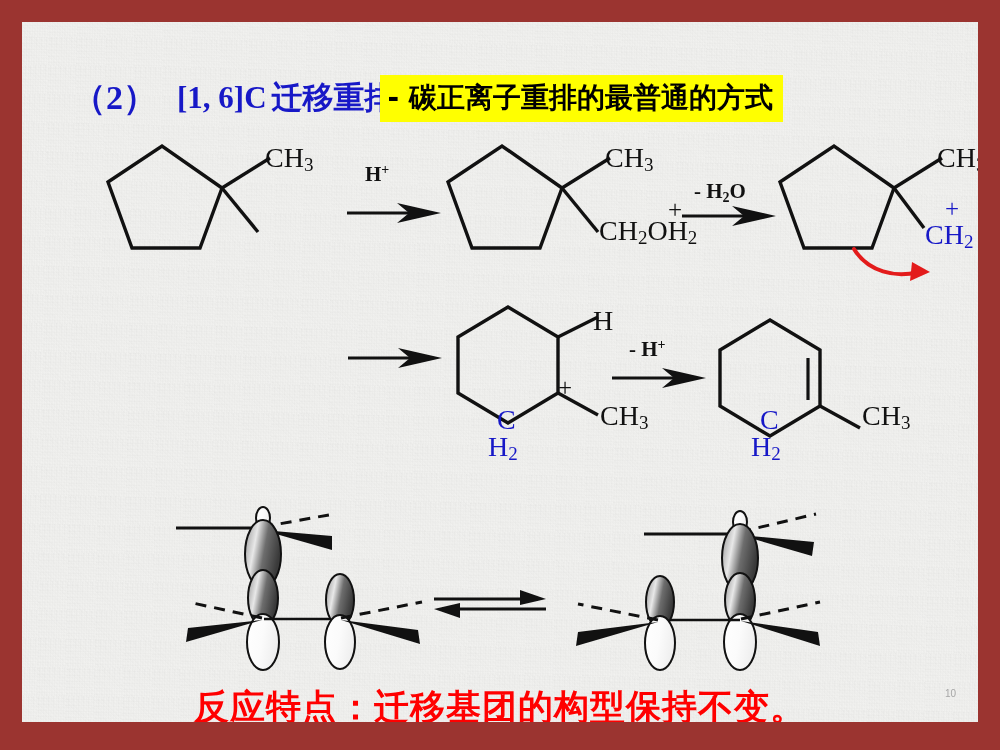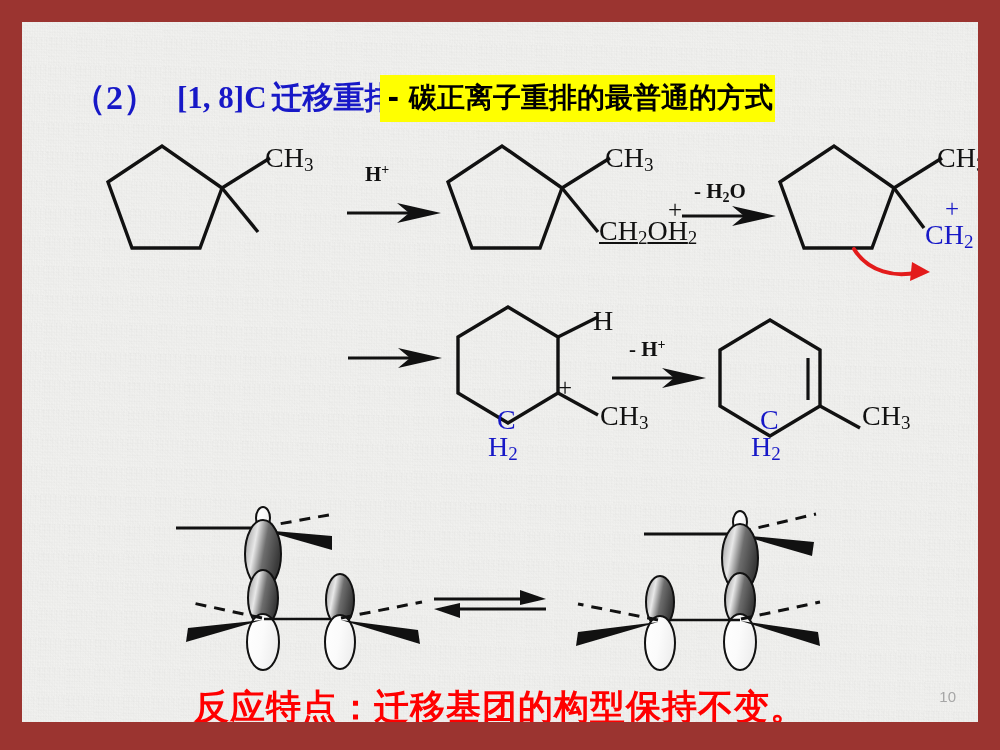--- a/index.html
+++ b/index.html
@@ -64,21 +64,21 @@
     font-weight: bold;
     font-size: 31px;
     padding-left: 5px;
   }
   .title-highlight {
     background: #FFFF00;
     color: #000000;
     font-family: "DejaVu Sans", sans-serif;
     font-weight: bold;
     font-size: 28px;
-    padding: 4px 2px 5px 8px;
+    padding: 4px 10px 5px 8px;
     margin-left: -16px;
     position: relative;
     z-index: 2;
   }
 
   
   .chem {
     position: absolute;
     font-family: "Liberation Serif", serif;
     font-size: 28px;
@@ -122,32 +122,32 @@
     font-size: 35px;
     letter-spacing: 1px;
     margin-top: 10px;
   }
   #page-number {
     position: absolute;
     right: 22px;
     top: 666px;
     color: #A6A6A6;
     font-family: "Liberation Sans", sans-serif;
-    font-size: 15px;
+    font-size: 10px;
   }
 </style>
 </head>
 <body>
 
 <div id="slide">
   <div id="canvas">
 
     <div id="title-row">
       <span class="title-seg1">（2）</span>
-      <span class="title-seg2">[1, 8]C</span>
+      <span class="title-seg2">[1, 6]C</span>
       <span class="title-seg3">迁移重排</span>
       <span class="title-highlight">- 碳正离子重排的最普通的方式</span>
     </div>
 
     <div class="struct" style="left:68px; top:110px;">
       <svg width="230" height="130" viewBox="0 0 230 130">
 
         <polygon points="18,50 72,14 132,56 110,116 42,116" fill="none" stroke="#111111" stroke-width="3.4" stroke-linejoin="miter"></polygon>
 
         <line x1="132" y1="56" x2="180" y2="26" stroke="#111111" stroke-width="3.4"></line>
@@ -172,21 +172,21 @@
     <div class="struct" style="left:408px; top:110px;">
       <svg width="230" height="130" viewBox="0 0 230 130">
         <polygon points="18,50 72,14 132,56 110,116 42,116" fill="none" stroke="#111111" stroke-width="3.4" stroke-linejoin="miter"></polygon>
         <line x1="132" y1="56" x2="180" y2="26" stroke="#111111" stroke-width="3.4"></line>
         <line x1="132" y1="56" x2="168" y2="100" stroke="#111111" stroke-width="3.4"></line>
       </svg>
     </div>
     <div class="chem" style="left:583px; top:120px;">
       CH<sub>3</sub>
     </div>
-    <div class="chem" style="left:577px; top:193px;text-decoration:underline;">
+    <div class="chem" style="left:577px; top:193px;">
       CH<sub>2</sub>OH<sub>2</sub>
     </div>
     <div class="plus-mark" style="left:646px; top:174px;">+</div>
 
     <div class="cond" style="left:672px; top:157px;">
       - H<sub>2</sub>O
     </div>
     <div class="struct" style="left:660px; top:183px;">
       <svg width="96" height="22" viewBox="0 0 96 22">
         <line x1="0" y1="11" x2="74" y2="11" stroke="#111111" stroke-width="3"></line>

